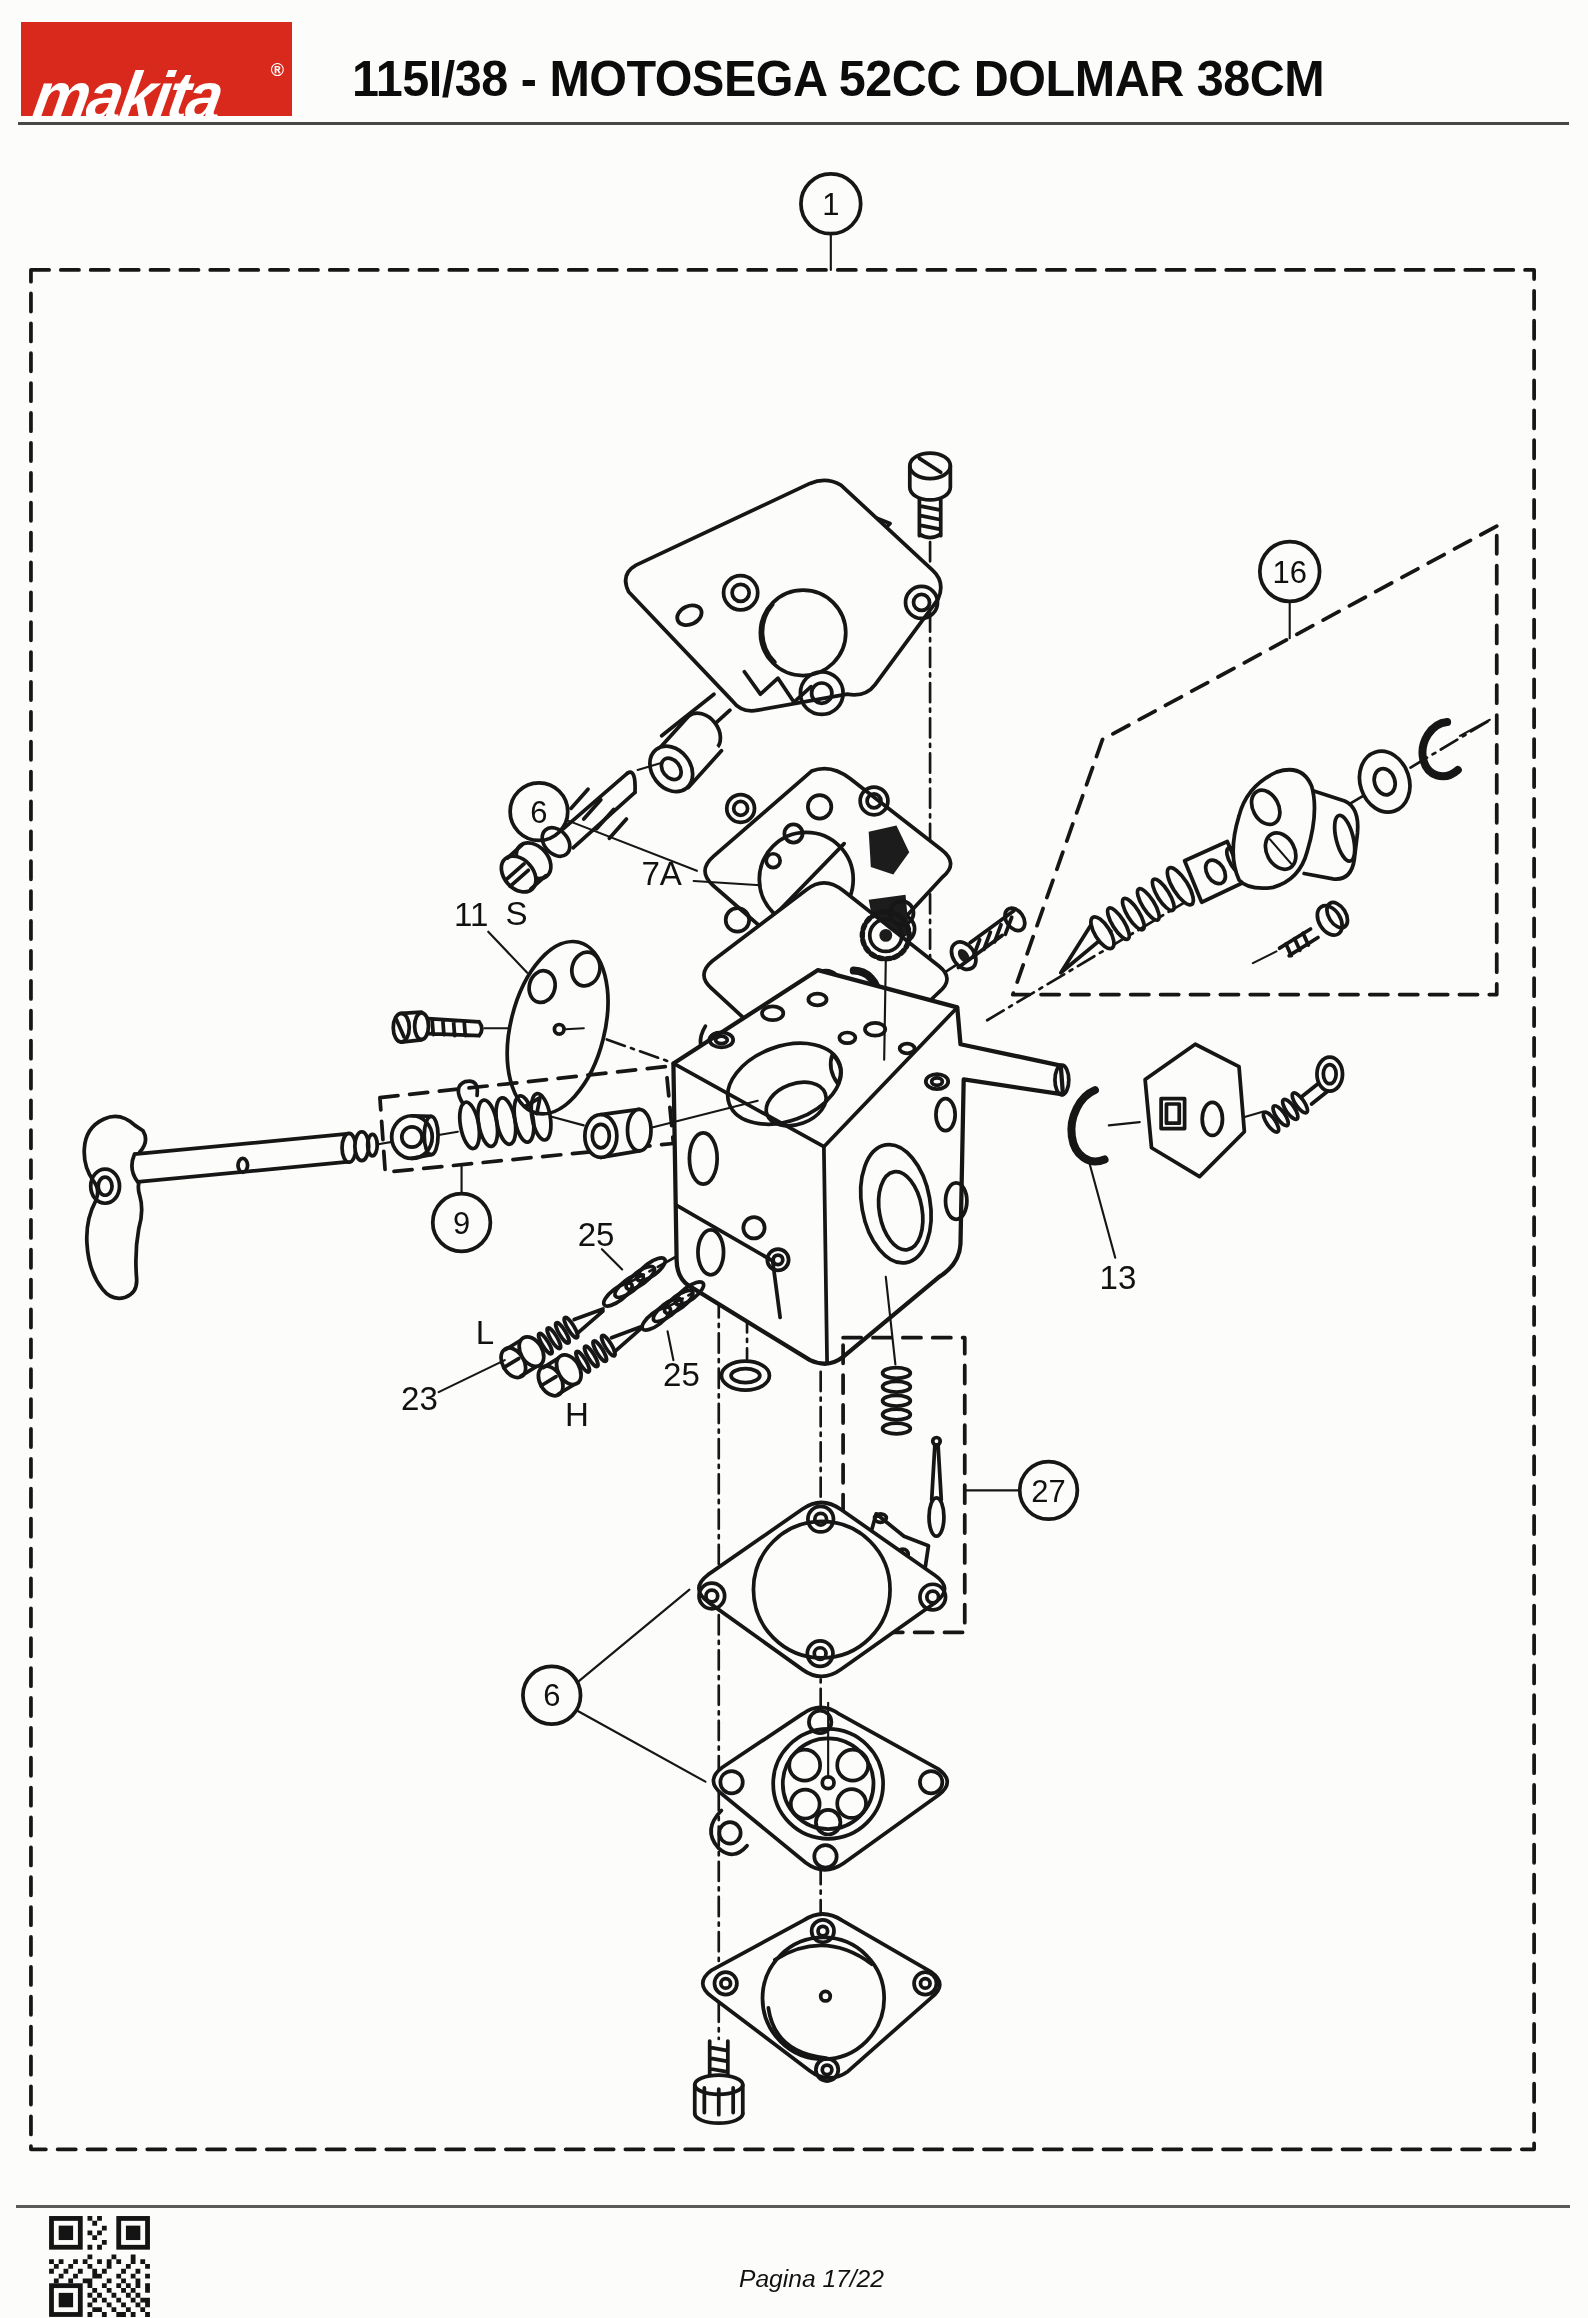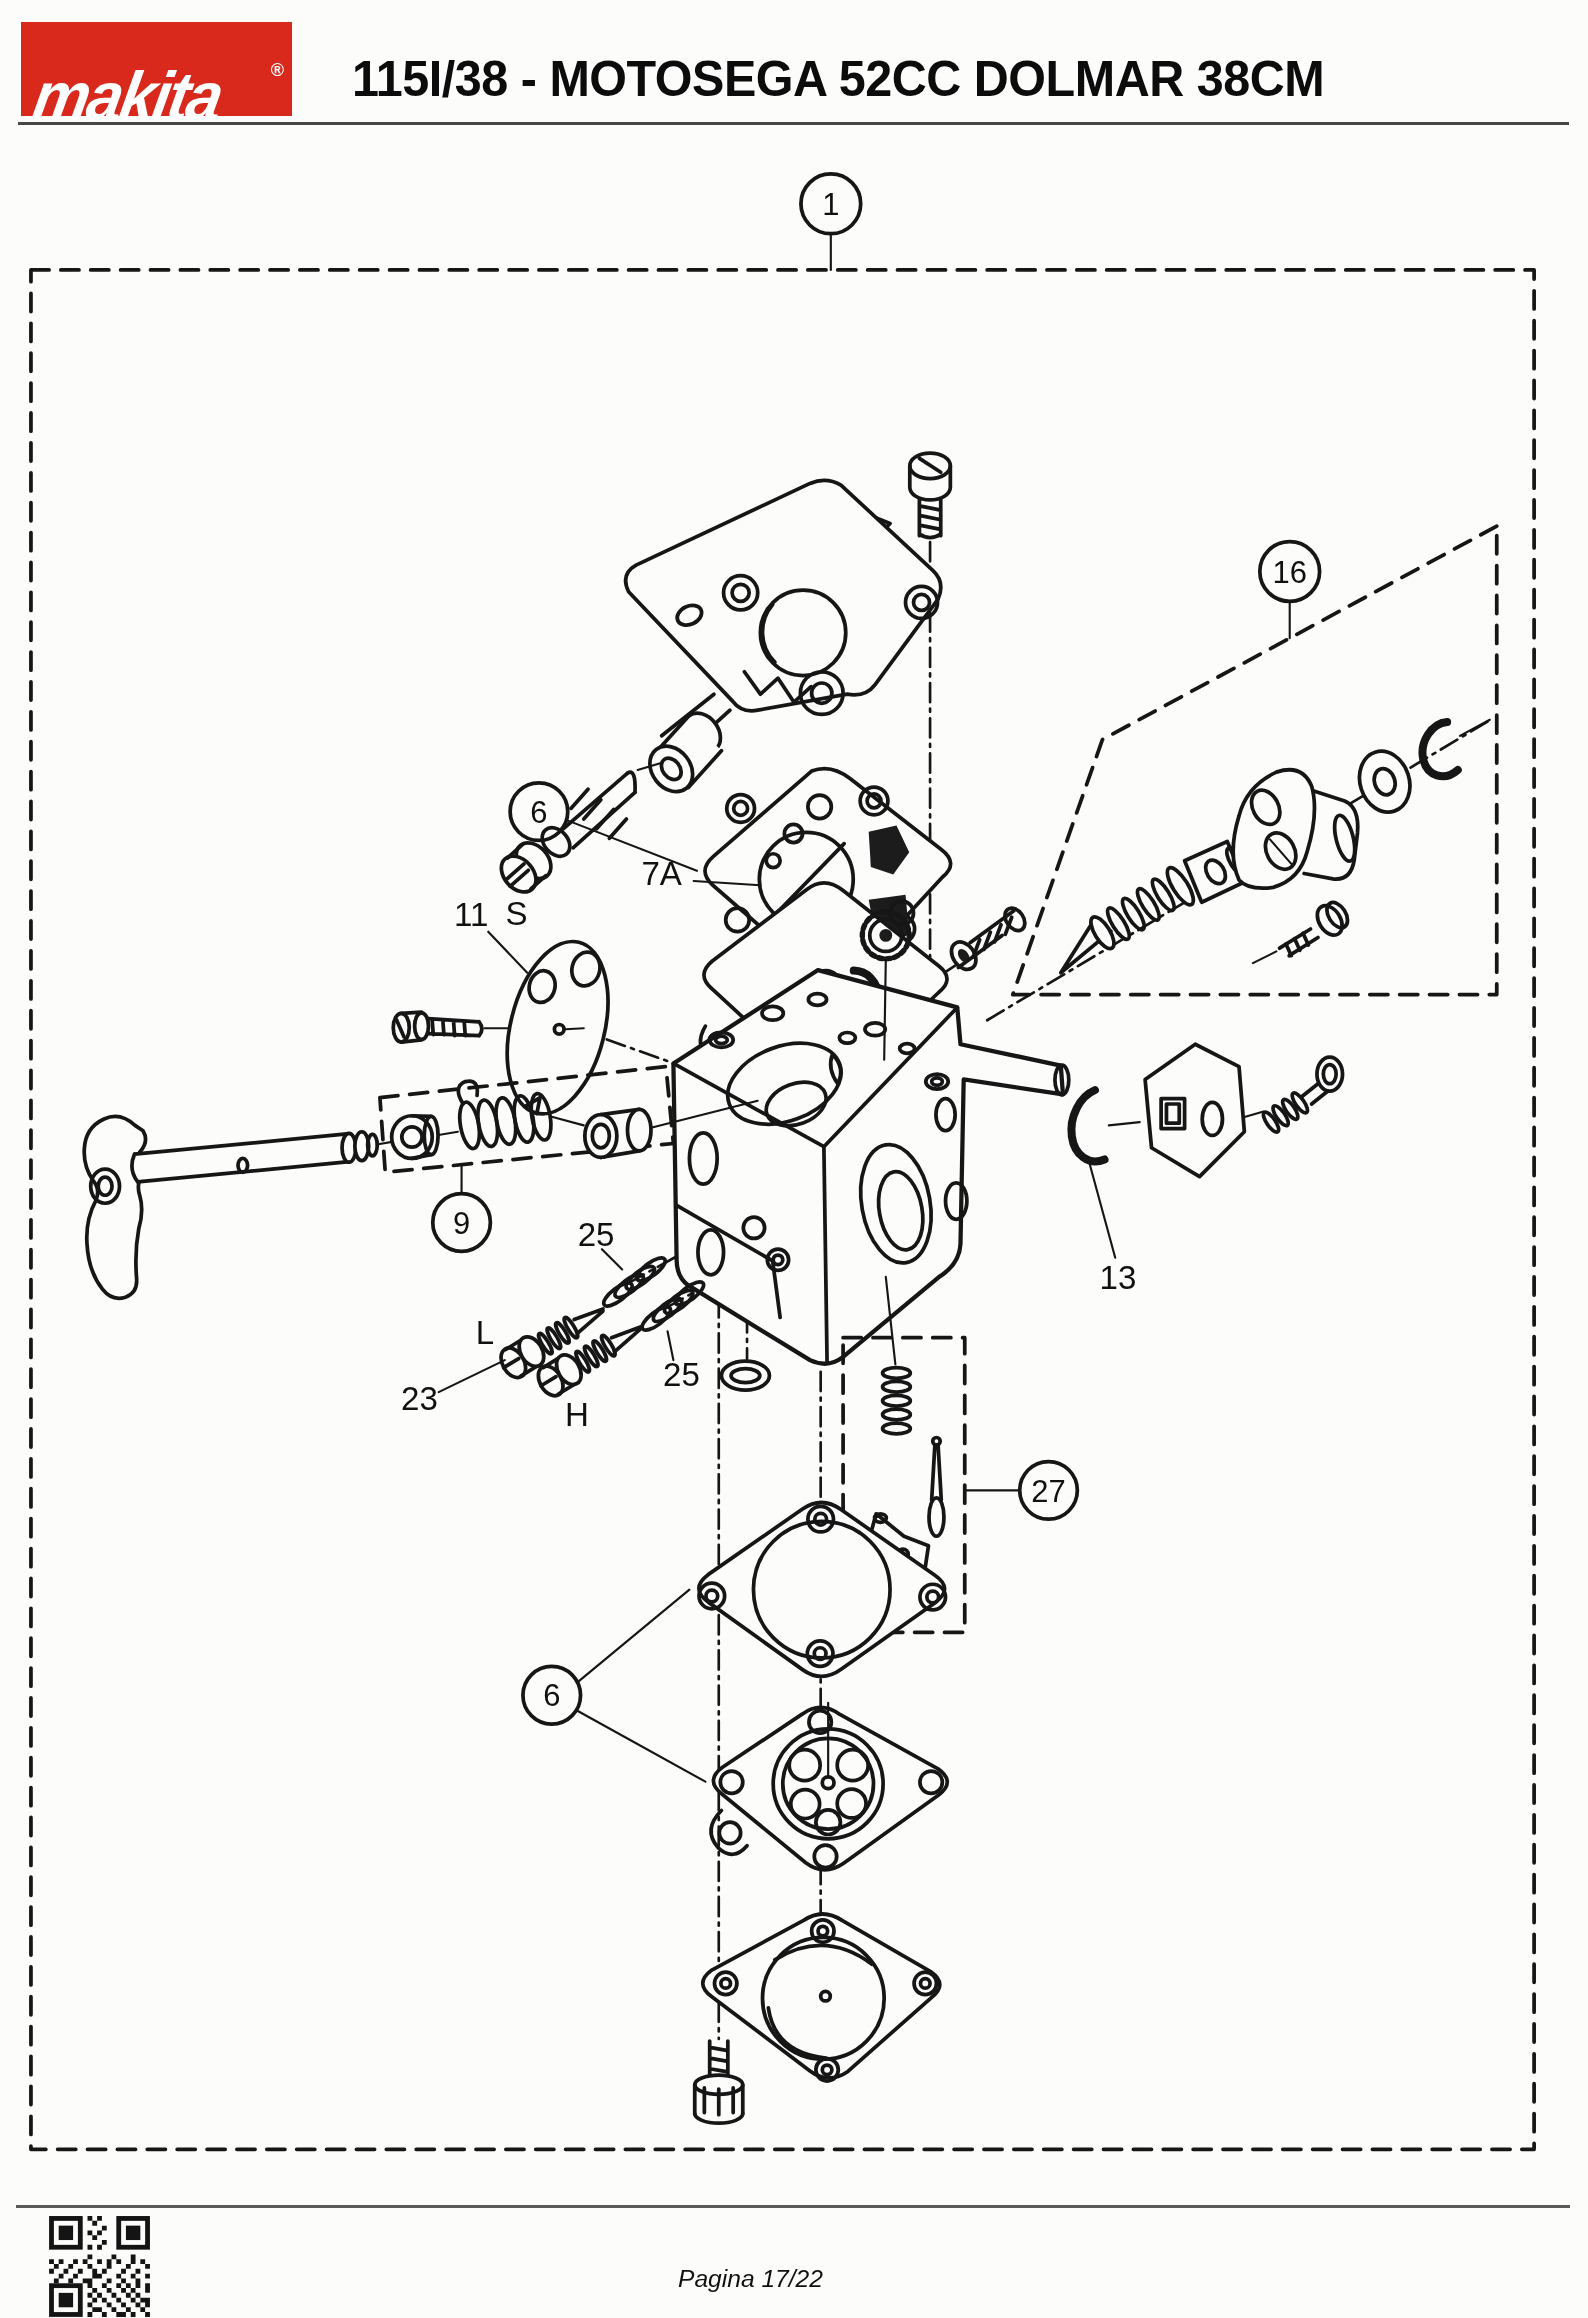--- a/index.html
+++ b/index.html
@@ -6,21 +6,21 @@
   body{width:1588px;height:2319px;font-family:"Liberation Sans",sans-serif;}
   .page{position:relative;width:1588px;height:2319px;background:#fcfcfb;overflow:hidden;}
   .logo{position:absolute;left:21.4px;top:22.4px;width:271px;height:94px;background:#d9291c;}
   .logo .script{position:absolute;left:6.4px;bottom:-15px;font-size:69px;font-weight:bold;font-style:italic;
     color:#ffffff;letter-spacing:-2.7px;transform:skewX(-10deg) scaleX(.92);transform-origin:left bottom;line-height:1;}
   .logo .reg{position:absolute;right:8.5px;top:38px;color:#ffffff;font-size:18px;font-weight:bold;}
   .title{position:absolute;left:352px;top:50px;font-size:50px;font-weight:bold;color:#0c0c0c;
     letter-spacing:-0.5px;white-space:nowrap;transform:scaleX(.97);transform-origin:left top;}
   .hrule{position:absolute;left:18px;top:122px;width:1551px;height:3.2px;background:#474747;}
   .frule{position:absolute;left:16px;top:2205px;width:1554px;height:2.7px;background:#5a5a5a;}
-  .pagenum{position:absolute;left:678px;top:2265px;width:267px;
+  .pagenum{position:absolute;left:678px;top:2265px;width:267px;text-align:center;
     font-size:24.6px;font-style:italic;color:#101010;}
   svg.diagram{position:absolute;left:0;top:0;}
   .ln{stroke:#161616;fill:none;stroke-width:7;stroke-linecap:round;stroke-linejoin:round;}
   .white{fill:#fcfcfb;}
   .thin{stroke-width:4;}
   .axis{stroke-width:5;stroke-dasharray:36 12 6 12;}
   .dash{stroke-dasharray:34 22;}
   .cl{font-family:"Liberation Sans",sans-serif;font-size:62px;fill:#111;text-anchor:middle;}
   .cn{font-size:58px;}
   .dark{fill:#1c1c1c;stroke:none;}

